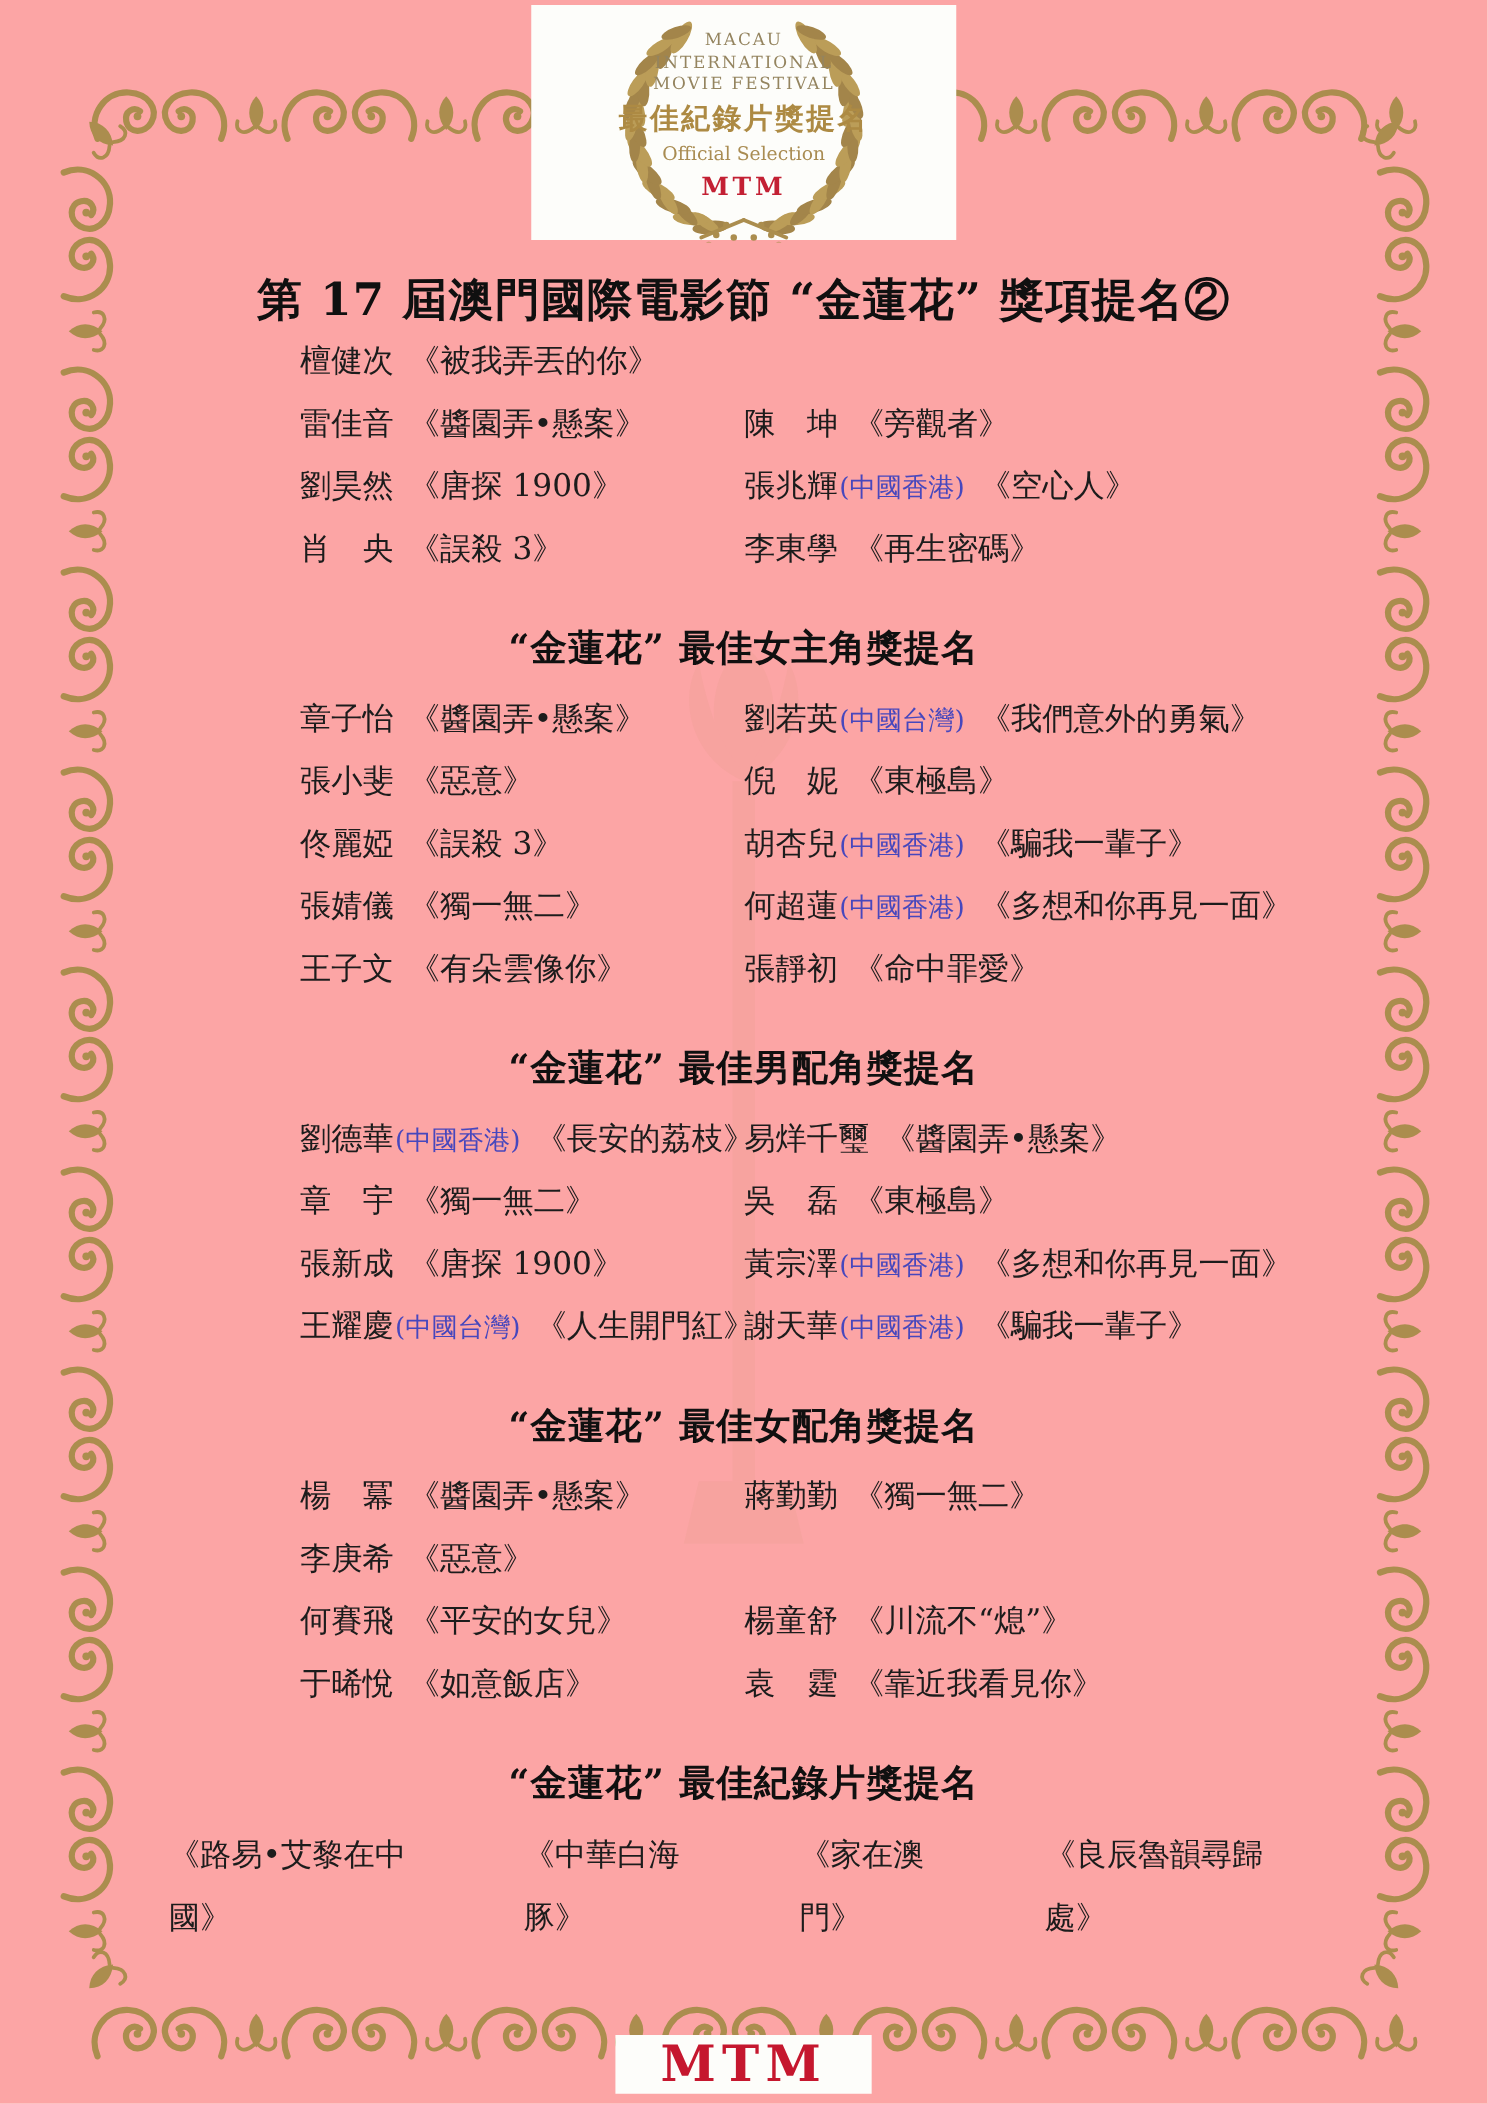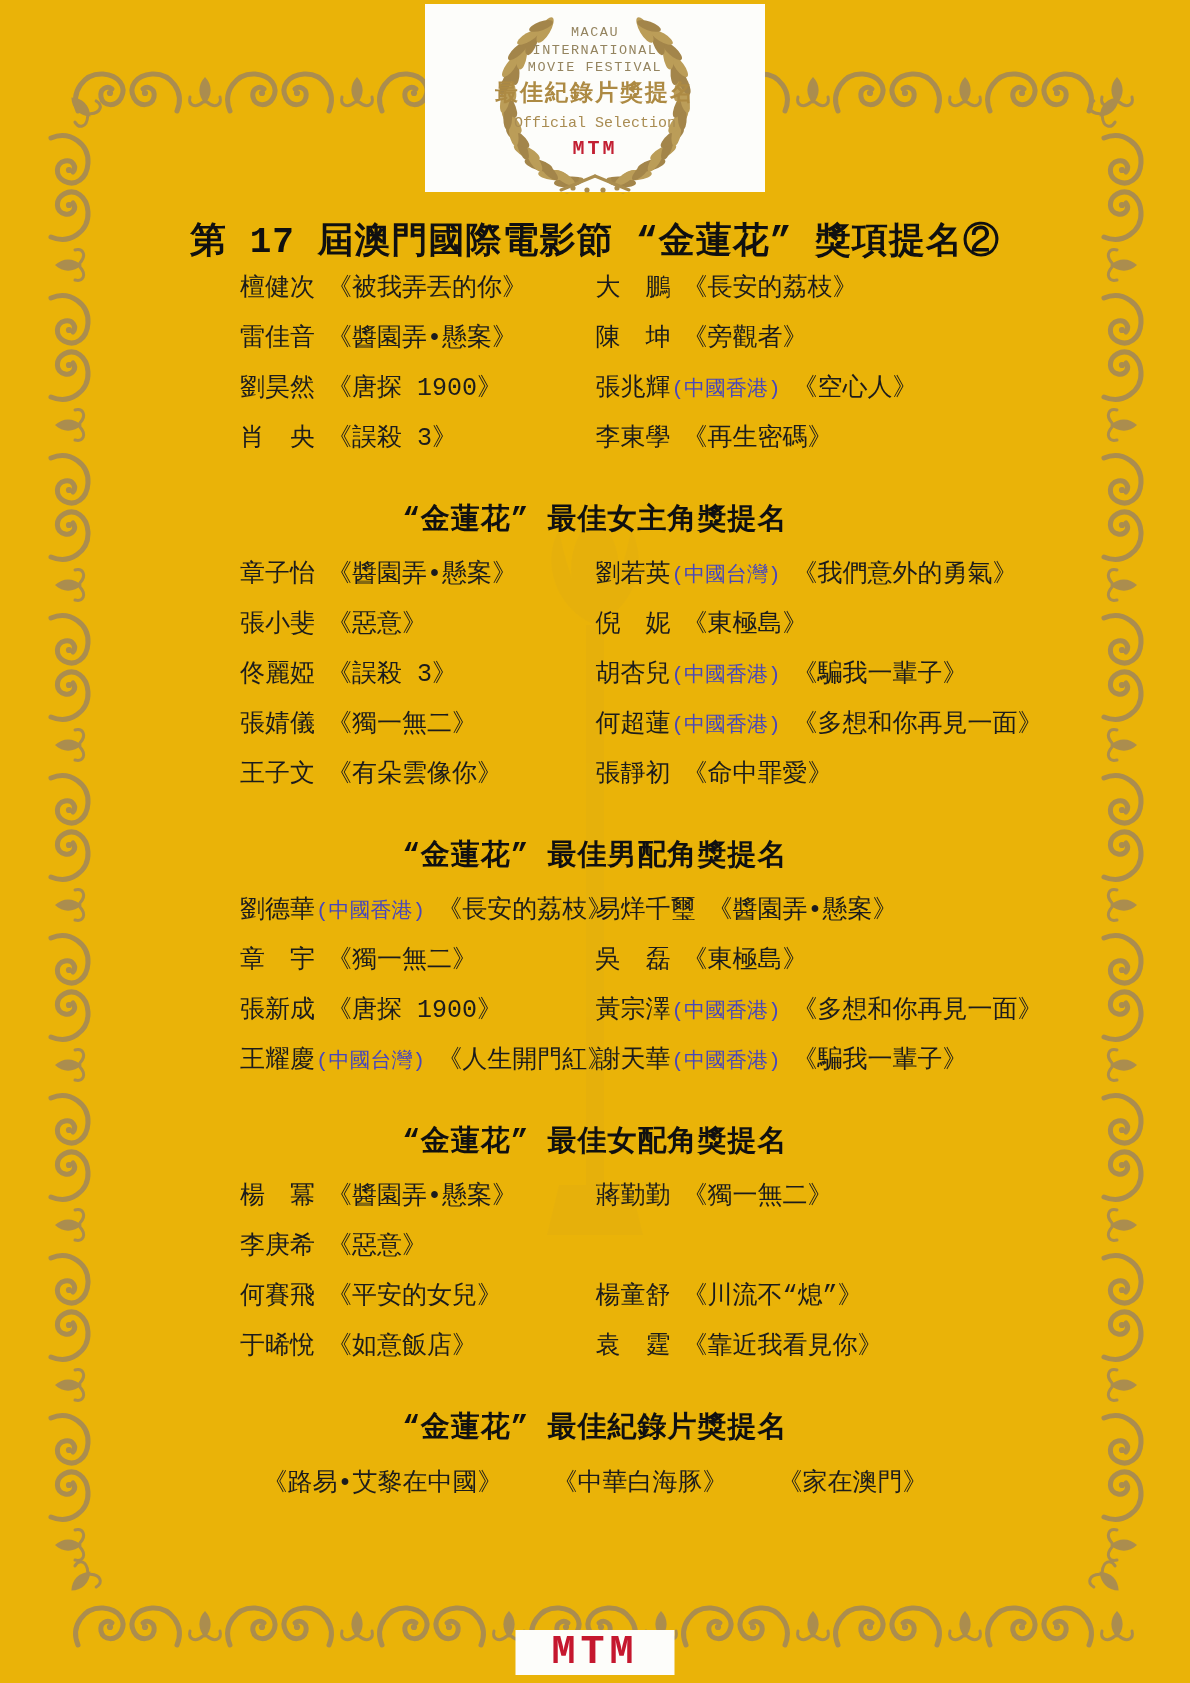--- a/index.html
+++ b/index.html
@@ -1,18 +1,18 @@
 <!DOCTYPE html>
 <html><head>
 <meta charset="utf-8">
 <style>
   * { margin:0; padding:0; box-sizing:border-box; }
   html,body { width:1190px; }
   body { font-family:"DejaVu Serif","Liberation Serif",serif; background:#ffffff; }
-  .page { position:relative; width:1190px; height:1683px; background:#eab308; overflow:hidden;font-family:Liberation Mono, monospace; }
+  .page { position:relative; width:1190px; height:1683px; background:#fca5a5; overflow:hidden; }
 
   .border-svg { position:absolute; left:0; top:0; width:1190px; height:1683px; z-index:0; }
   .watermark { position:absolute; left:475px; top:500px; z-index:0; }
 
   .logo { position:relative; width:340px; height:188px; margin:4px auto 0; background:#fdfdfa; z-index:2; }
   .logo .wreath { position:absolute; left:0; top:0; width:340px; height:190px; }
   .logo-text { position:absolute; left:0; right:0; top:20px; text-align:center; line-height:1.3; }
   .lt-en  { font-size:13.5px; color:#94845f; letter-spacing:1.5px; }
   .lt-cn  { font-size:23px; color:#ad8a43; font-weight:bold; letter-spacing:2px; margin-top:3px; }
   .lt-os  { font-size:15px; color:#a98c52; margin-top:4px; }
@@ -240,21 +240,20 @@
       <div class="lt-os">Official Selection</div>
       <div class="lt-mtm">MTM</div>
     </div>
   </header>
 
   <h1 class="title">第 17 屆澳門國際電影節 “金蓮花” 獎項提名②</h1>
 
   <main id="sections">
       <div class="row">
         <div class="cell left"><span class="name">檀健次</span><span class="film">《被我弄丟的你》</span></div>
-        <div class="cell right"><span class="name">大　鵬</span><span class="film">《長安的荔枝》</span></div>
       </div>
       <div class="row">
         <div class="cell left"><span class="name">雷佳音</span><span class="film">《醬園弄•懸案》</span></div>
         <div class="cell right"><span class="name">陳　坤</span><span class="film">《旁觀者》</span></div>
       </div>
       <div class="row">
         <div class="cell left"><span class="name">劉昊然</span><span class="film">《唐探 1900》</span></div>
         <div class="cell right"><span class="name">張兆輝</span><span class="region">(中國香港)</span><span class="film">《空心人》</span></div>
       </div>
       <div class="row">
@@ -313,18 +312,19 @@
       </div>
       <div class="row">
         <div class="cell left"><span class="name">于晞悅</span><span class="film">《如意飯店》</span></div>
         <div class="cell right"><span class="name">袁　霆</span><span class="film">《靠近我看見你》</span></div>
       </div>
       <div class="sec-header">“金蓮花” 最佳紀錄片獎提名</div>
       <div class="films-row">
         <span class="film doc">《路易•艾黎在中國》</span>
         <span class="film doc">《中華白海豚》</span>
         <span class="film doc">《家在澳門》</span>
+        <span class="film doc">《良辰魯韻尋歸處》</span>
       </div>
     </main>
 
   <div class="footer-brand">MTM</div>
 
 </div>
 
 </body></html>

